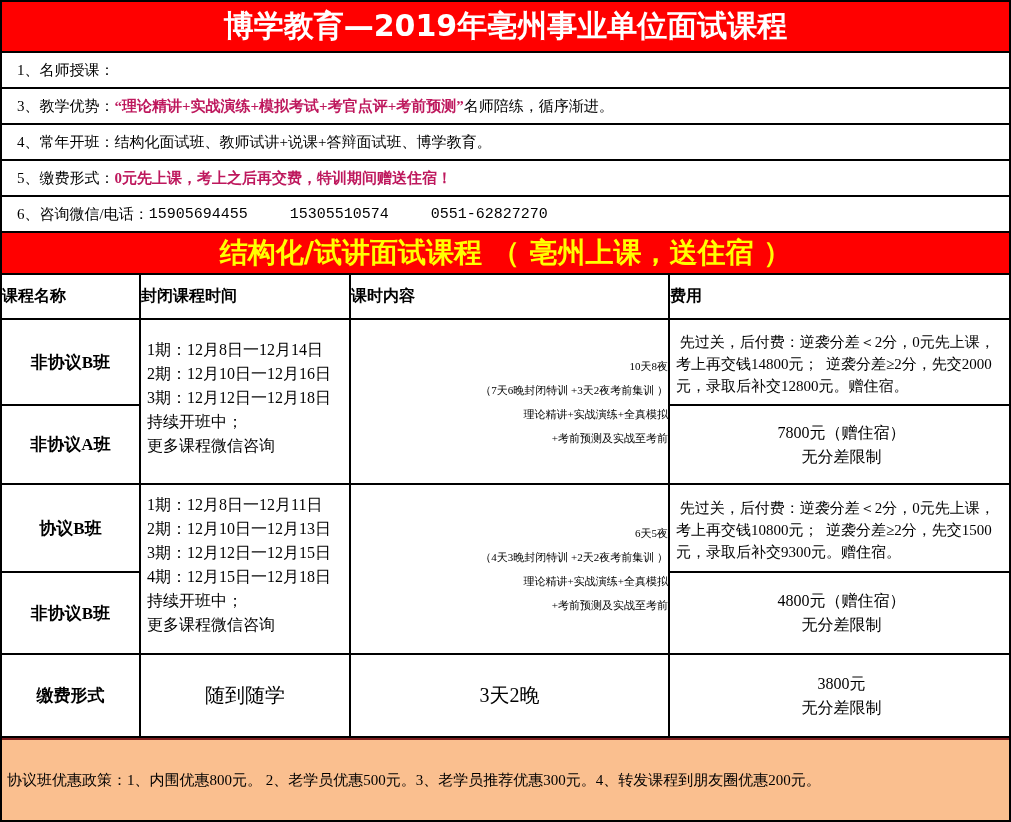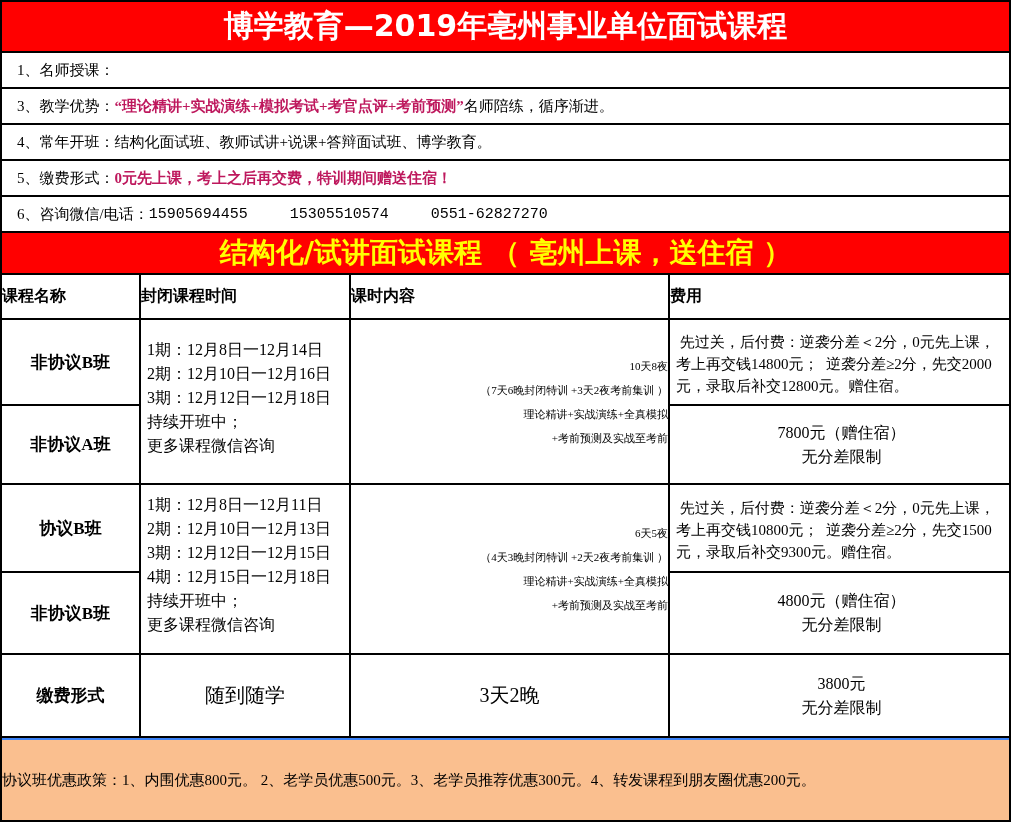--- a/index.html
+++ b/index.html
@@ -88,22 +88,23 @@
   }
   td.fee-center {
     font-size: 16px; text-align: center; line-height: 24px;
   }
   td.center { text-align: center; font-size: 20px; }
   
   .footer {
     flex: 1 1 auto;
     background: #FABF8F;
     display: flex; align-items: center;
+    padding-left: 5px;
     font-size: 15px;
-    border-top: 2px solid #3b82f6;
+    border-top: 2px solid #7f1d1d;
     white-space: pre;
   }
 </style>
 </head>
 <body>
 
 <div class="page">
 
   <div class="banner1">
     <span>博学教育—2019年亳州事业单位面试课程</span>

